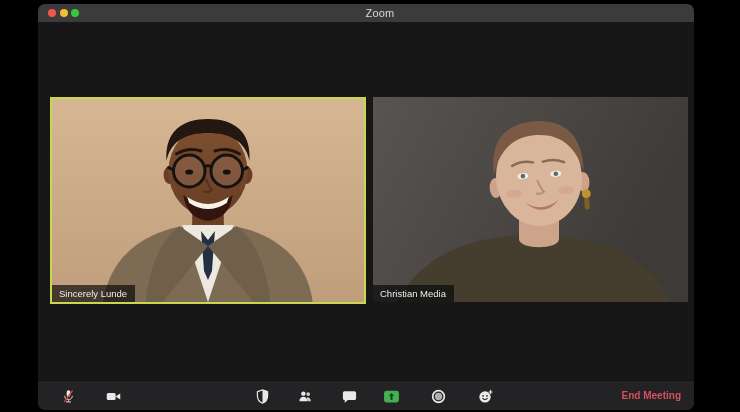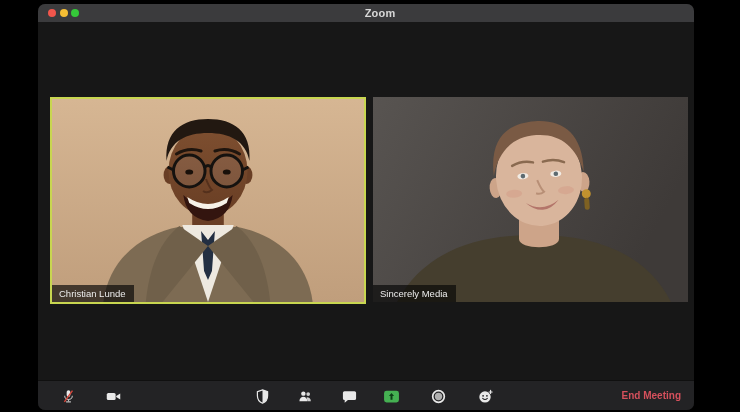--- a/index.html
+++ b/index.html
@@ -11,21 +11,21 @@
             border-radius:7px; overflow:hidden; background:#171717; }
 
   
   .titlebar { position:relative; height:18px; background:#3b3b3d; }
   .lights { position:absolute; left:10px; top:4.5px; display:flex; gap:3.5px; }
   .light { width:8px; height:8px; border-radius:50%; cursor:pointer; }
   .light.red    { background:var(--traffic-red,#f2564c); }
   .light.yellow { background:var(--traffic-yellow,#f5be34); }
   .light.green  { background:var(--traffic-green,#35c839); }
   .win-title { text-align:center; line-height:18px; font-size:11px;
-               color:#d8d8d8; font-weight:700; letter-spacing:.2px;padding-left:28px; }
+               color:#d8d8d8; font-weight:400; letter-spacing:.2px;padding-left:28px; }
 
   
   .tile { position:absolute; overflow:hidden; background:#2a2a2a; }
   .tile svg { display:block; width:100%; height:100%; }
   .tile-left  { left:12px;  top:93px; width:316px; height:207px;
                 border:2px solid var(--active-speaker-border,#c8d650); }
   .tile-right { left:335px; top:93px; width:315px; height:205px; }
   .name-label { position:absolute; left:0; bottom:0; background:rgba(8,8,8,.68);
                 color:#ececec; font-size:9.5px; line-height:11px;
                 padding:3px 8px 3px 7px; white-space:nowrap; }
@@ -89,21 +89,21 @@
         <circle cx="139" cy="72" r="16" fill="rgba(255,255,255,0.10)" stroke="#15120f" stroke-width="3"></circle>
         <circle cx="177" cy="72" r="16" fill="rgba(255,255,255,0.10)" stroke="#15120f" stroke-width="3"></circle>
         <path d="M154 69 q4 -5 8 0" stroke="#15120f" stroke-width="3" fill="none"></path>
         <path d="M123 71 L117 68 M193 71 L199 68" stroke="#15120f" stroke-width="3"></path>
         <ellipse cx="139" cy="73" rx="4" ry="2.6" fill="#19100a"></ellipse>
         <ellipse cx="177" cy="73" rx="4" ry="2.6" fill="#19100a"></ellipse>
         <path d="M156 80 q3 8 6 11 q-5 4 -9 1" stroke="#54301c" stroke-width="2" fill="none"></path>
         <path d="M133 96 Q158 121 183 96 Q180 119 158 122 Q136 119 133 96 Z" fill="#33150f"></path>
         <path d="M137 98 Q158 112 179 98 L177 104 Q158 116 139 104 Z" fill="#f7f2e8"></path>
       </svg>
-      <div class="name-label">Christian Lunde</div>
+      <div class="name-label">Sincerely Lunde</div>
     </div>
 
     <div class="tile tile-right">
       <svg viewBox="0 0 315 205" preserveAspectRatio="none">
         <defs>
           <linearGradient id="bgR" x1="0" y1="0" x2="1" y2="0.35">
             <stop offset="0" stop-color="#585451"></stop>
               <stop offset="1" stop-color="#3e3a38"></stop>
           </linearGradient>
         </defs>
@@ -122,21 +122,21 @@
           <ellipse cx="150" cy="78" rx="5.5" ry="3.2" fill="#f1ebe4"></ellipse>
           <ellipse cx="183" cy="78" rx="5.5" ry="3.2" fill="#f1ebe4"></ellipse>
           <circle cx="150" cy="78" r="2.3" fill="#5d6a70"></circle>
           <circle cx="183" cy="78" r="2.3" fill="#5d6a70"></circle>
           <path d="M164 83 q3 9 6 12 q-4 3 -8 1" stroke="#b88f76" stroke-width="2" fill="none"></path>
           <path d="M151 105 q16 11 33 -1 q-8 9 -16.5 9 q-8.5 0 -16.5 -8 Z" fill="#b3756a"></path>
           <ellipse cx="140" cy="95" rx="8" ry="4" fill="#d39a86" opacity="0.45"></ellipse>
           <ellipse cx="192" cy="95" rx="8" ry="4" fill="#d39a86" opacity="0.45"></ellipse>
         </g>
       </svg>
-      <div class="name-label">Sincerely Media</div>
+      <div class="name-label">Christian Media</div>
     </div>
 
     <div class="toolbar">
 
       <button class="tb-btn b-mic" aria-label="microphone-muted-icon">
         <svg viewBox="0 0 24 24">
           <rect x="9.4" y="3" width="5.2" height="9.5" rx="2.6" fill="#e9e9e9"></rect>
           <path d="M6.6 10.8 a5.4 5.4 0 0 0 10.8 0" stroke="#bdbdbd" stroke-width="1.6" fill="none"></path>
           <line x1="12" y1="16.4" x2="12" y2="19" stroke="#bdbdbd" stroke-width="1.6"></line>
           <line x1="8.6" y1="19.6" x2="15.4" y2="19.6" stroke="#bdbdbd" stroke-width="1.6"></line>

